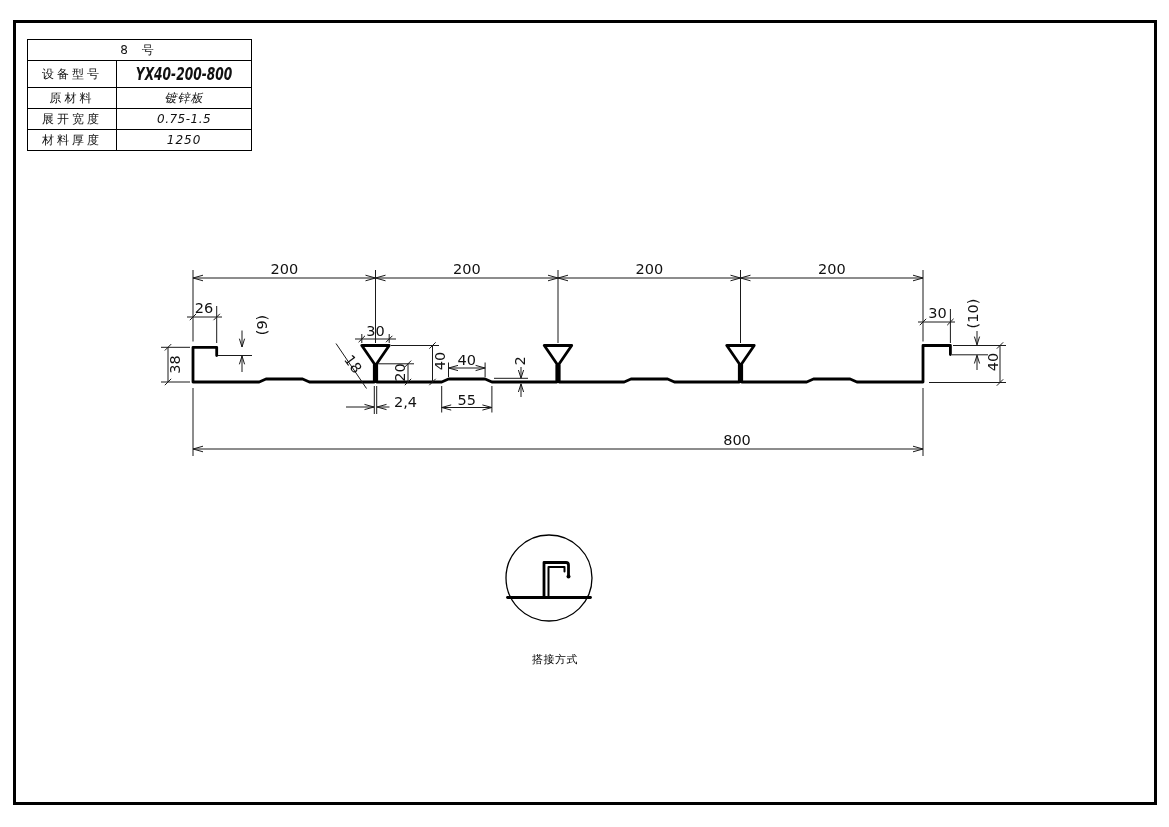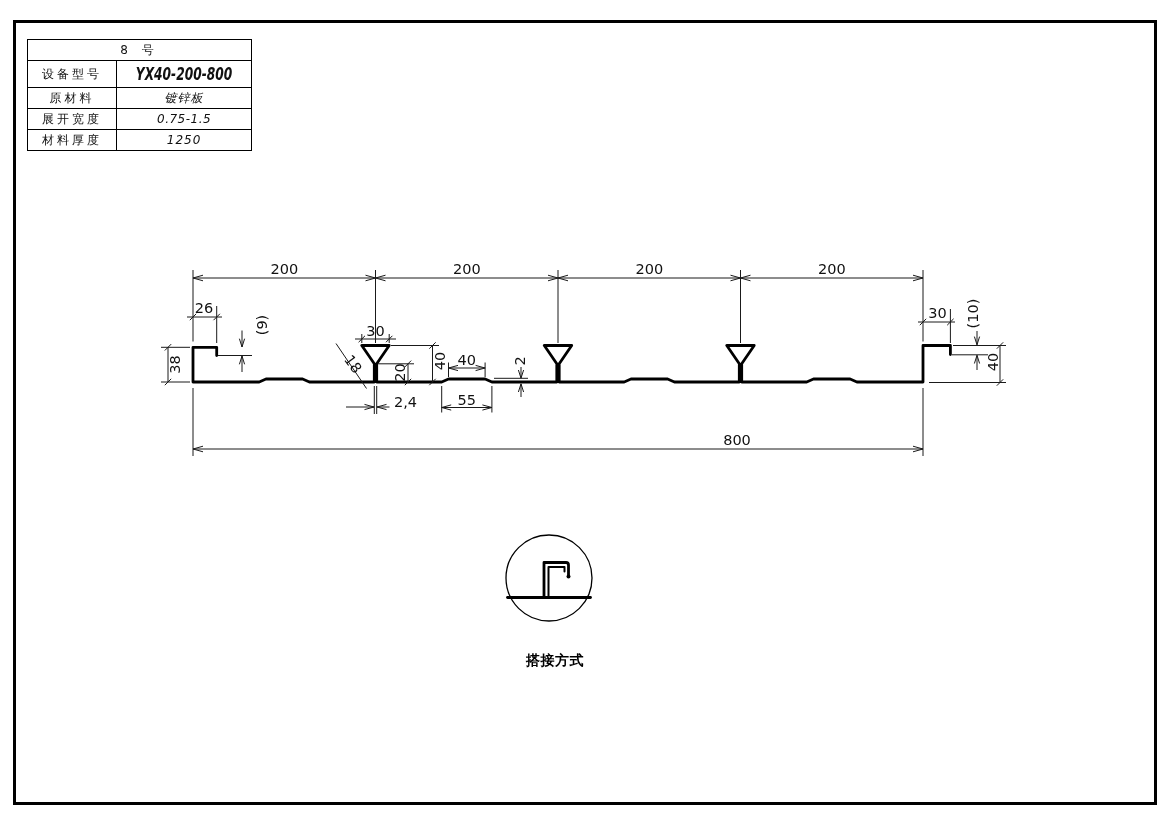--- a/index.html
+++ b/index.html
@@ -25,21 +25,21 @@
   
   .drawing{position:absolute;left:0;top:0;}
   .profile{stroke:#000;stroke-width:2.8;fill:none;stroke-linejoin:round;stroke-linecap:round;}
   .dim{stroke:#1a1a1a;stroke-width:1;fill:none;}
   .ah{stroke:#1a1a1a;stroke-width:1;fill:none;}
   .dtx{font-size:14.5px;fill:#111;}
   .detail-circle{stroke:#000;stroke-width:1.3;fill:none;}
   .joint-a{stroke:#000;stroke-width:2.8;fill:none;stroke-linejoin:round;stroke-linecap:round;}
   .joint-b{stroke:#000;stroke-width:2;fill:none;stroke-linejoin:round;stroke-linecap:round;}
   .caption{position:absolute;left:495px;top:652px;width:120px;text-align:center;
-           font-size:14px;font-weight:700;letter-spacing:0.5px;color:#000;}
+           font-size:11px;font-weight:400;letter-spacing:0.5px;color:#000;}
 </style>
 </head>
 <body>
 
 <div class="sheet">
   <div class="sheet-border"></div>
 
   <table class="spec-table">
     <tbody>
         <tr>

